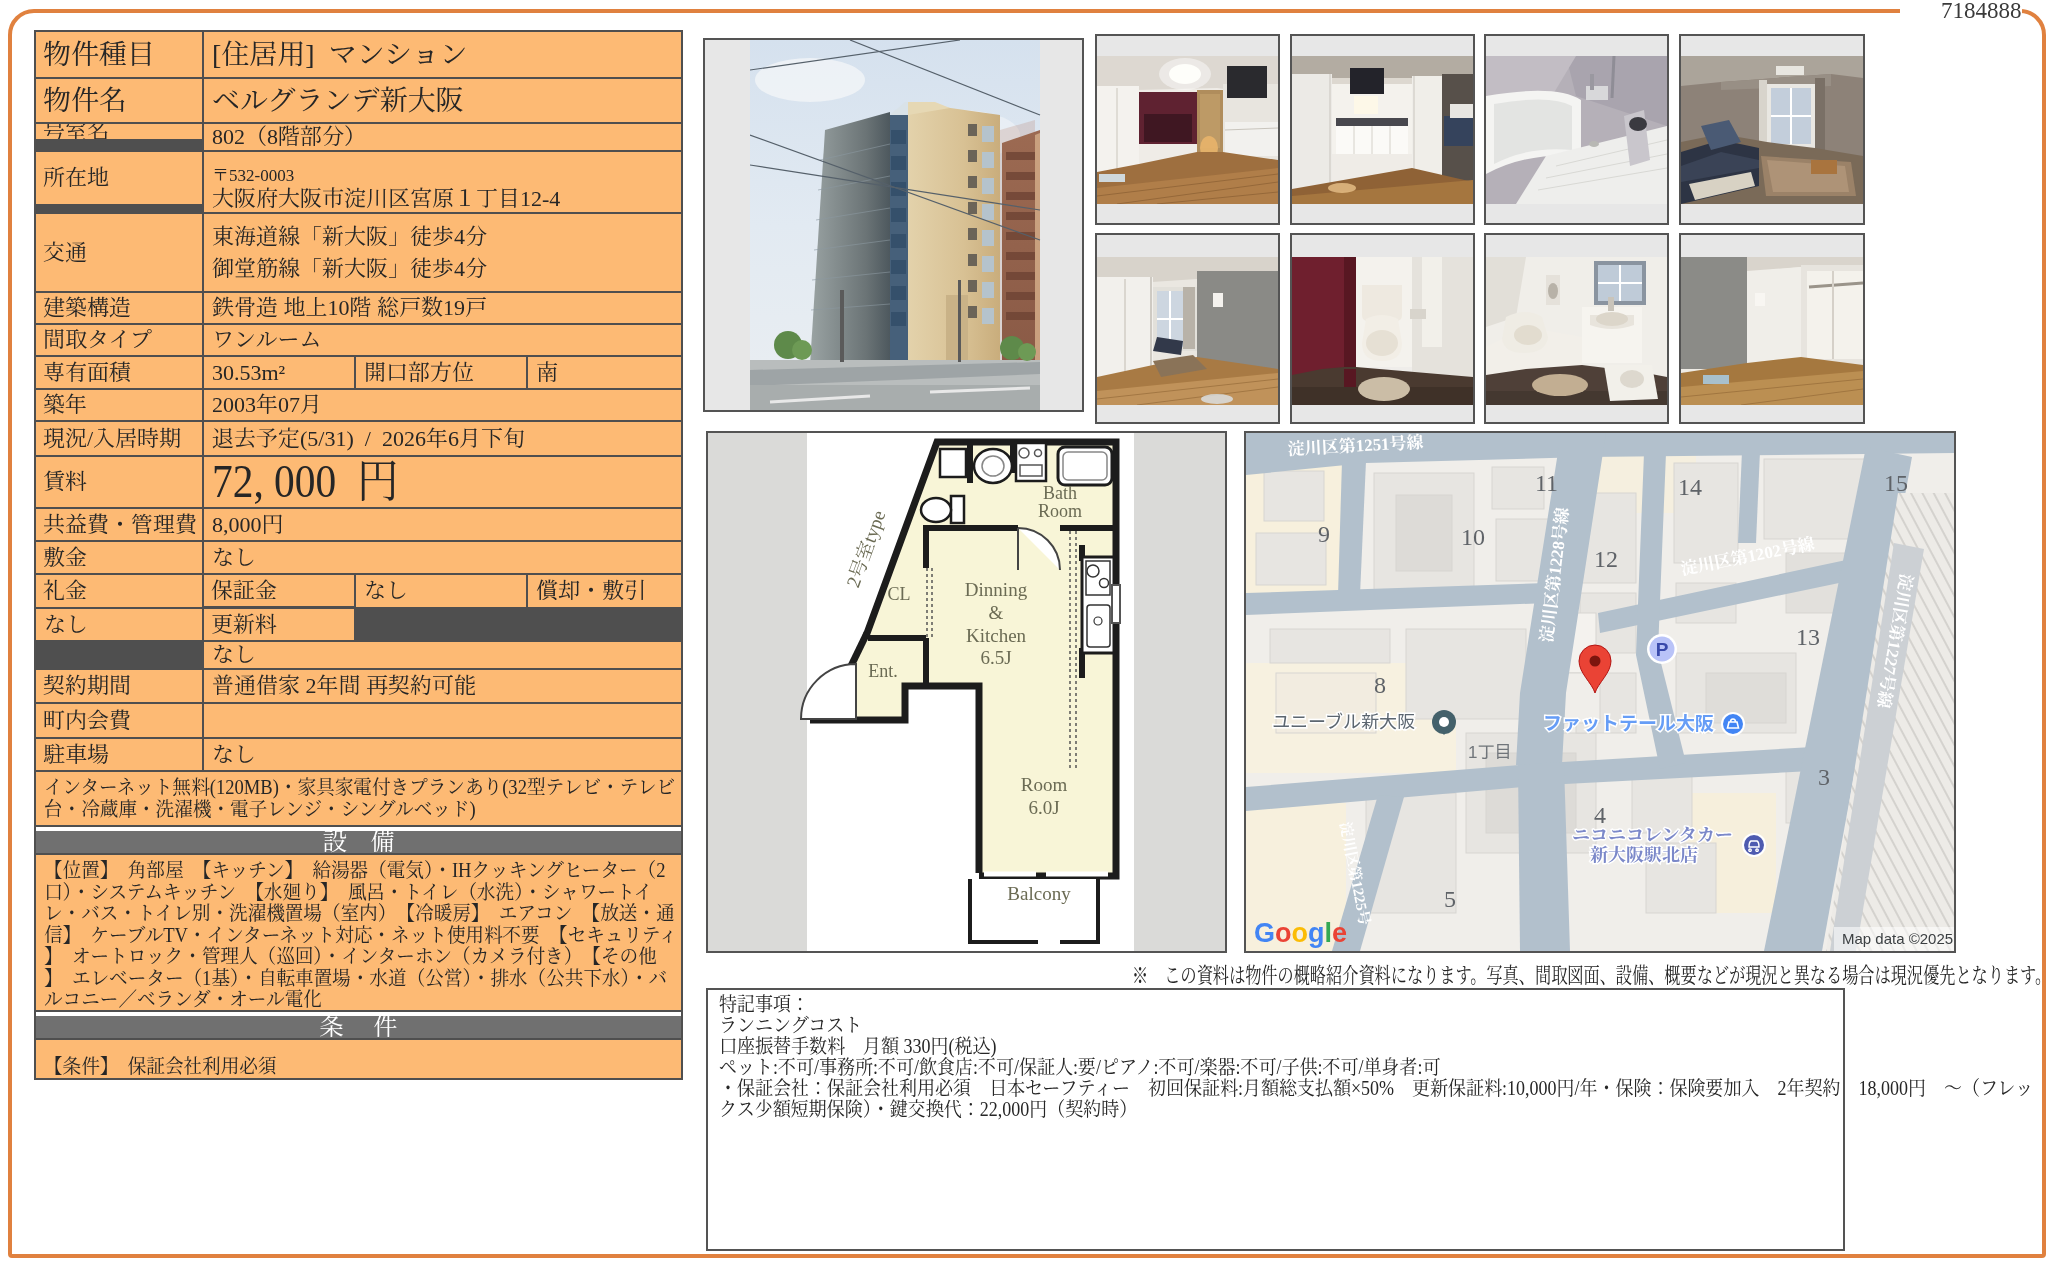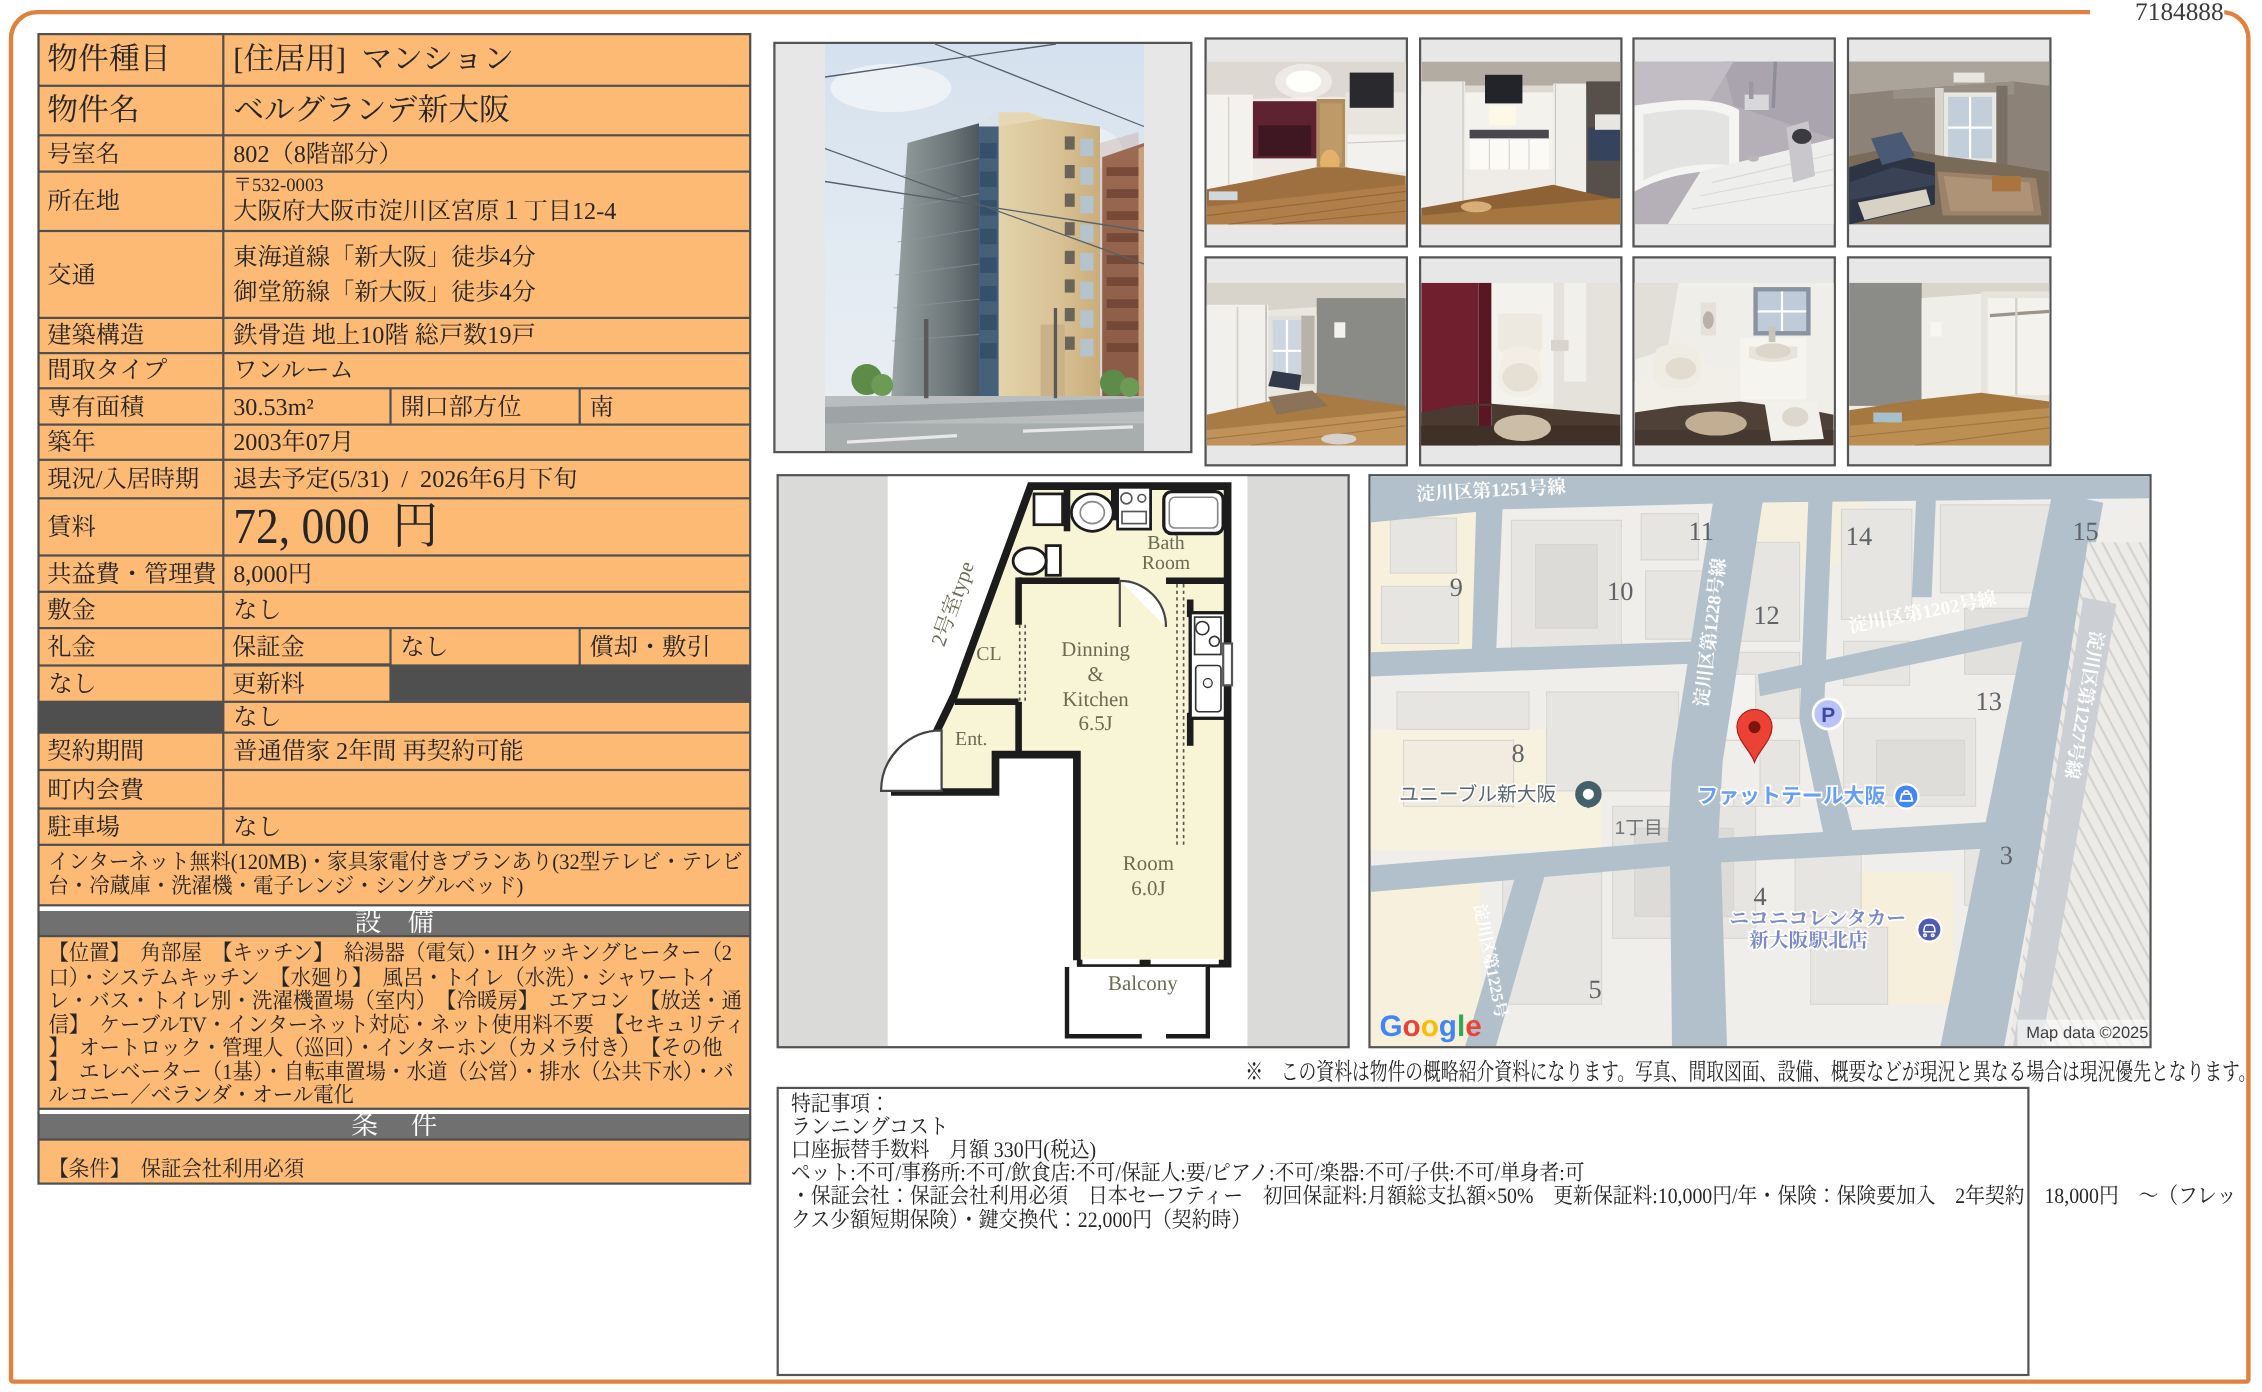--- a/index.html
+++ b/index.html
@@ -27,24 +27,24 @@
 
 <div class="abs" style="left:8px;top:9px;width:2038px;height:1249px;border:4px solid #e0813f;border-radius:26px 26px 4px 4px;box-sizing:border-box"></div>
 <div class="abs" style="left:1900px;top:5px;width:122px;height:14px;background:#fff"></div>
 <div class="abs" style="left:1941px;top:-2px;font-size:23px;color:#3a3a3a;">7184888</div>
 
 <div id="tbl">
   <div class="lab big" style="height:45px">物件種目</div>
     <div class="val big">[住居用]&nbsp;&nbsp;マンション</div>
   <div class="lab big" style="height:43px">物件名</div>
     <div class="val big">ベルグランデ新大阪</div>
-  <div class="lab" style="height:31px">号室名</div>
+  <div class="lab" style="height:15px">号室名</div>
     <div class="val">802（8階部分）</div>
   <div class="lab" style="height:52px">所在地</div>
-    <div class="val" style="display:block;padding-top:3px">
+    <div class="val" style="display:block;padding-top:15px">
       <div style="font-size:17px;line-height:18px">〒532-0003</div>
       <div style="line-height:27px">大阪府大阪市淀川区宮原１丁目12-4</div>
     </div>
   <div class="lab" style="height:77px">交通</div>
   <div class="val" style="display:block;padding-top:7px;line-height:32px">東海道線「新大阪」徒歩4分<br>御堂筋線「新大阪」徒歩4分</div>
   <div class="lab" style="height:30px">建築構造</div>
     <div class="val">鉄骨造&nbsp;地上10階&nbsp;総戸数19戸</div>
   <div class="lab" style="height:30px">間取タイプ</div>
     <div class="val">ワンルーム</div>
   <div class="lab" style="height:31px">専有面積</div>

